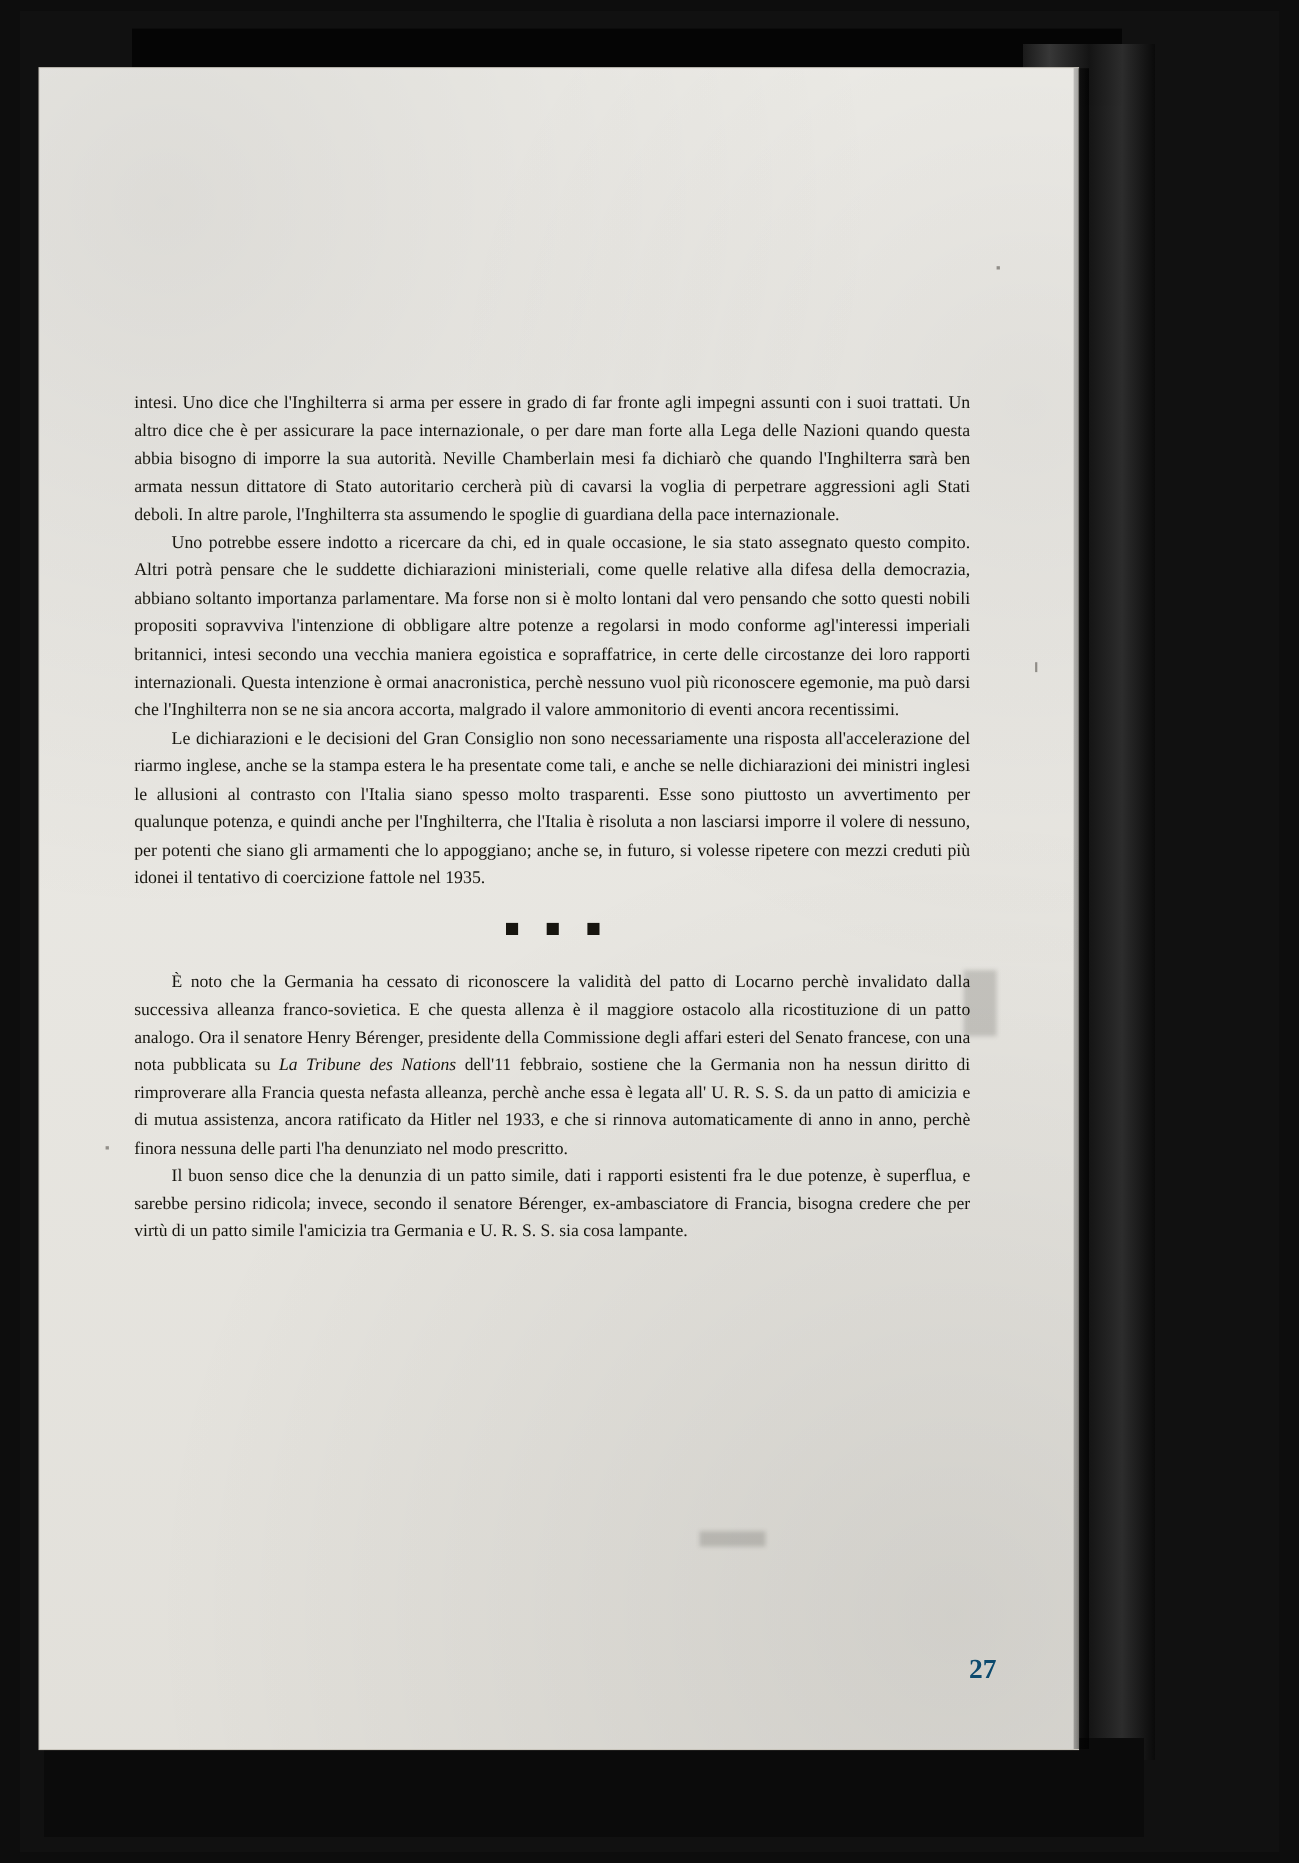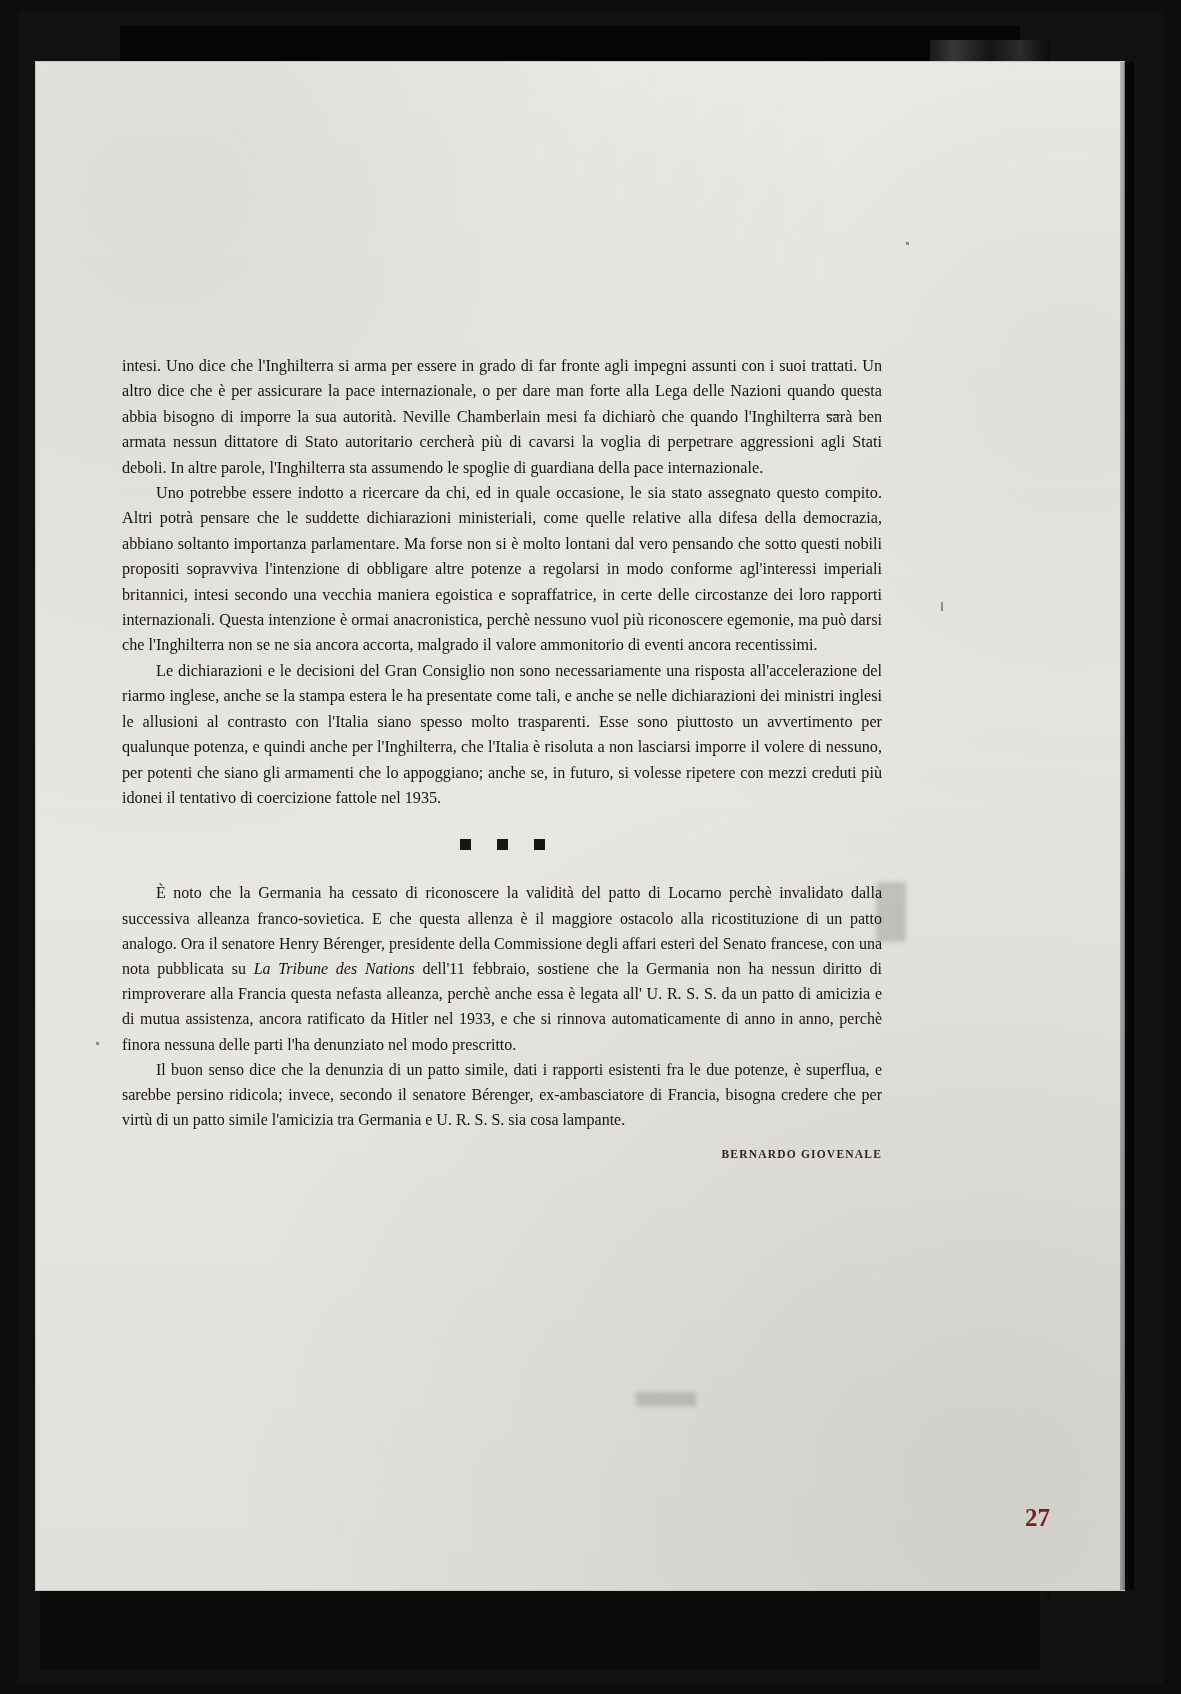--- a/index.html
+++ b/index.html
@@ -47,21 +47,21 @@
     left: 40px; top: 1580px;
     width: 1000px; height: 90px;
     background: #0b0b0b;
   }
 
   
   .page {
     position: absolute;
     left: 36px;
     top: 62px;
-    width: 1088px;
+    width: 944px;
     height: 1528px;
     background: #e9e7e1;
     box-shadow: 0 0 0 1px #c9c6bd;
   }
   .page::after {
     
     content: "";
     position: absolute;
     inset: 0;
     background:
@@ -128,21 +128,21 @@
     color: #2a2720;
     filter: blur(.4px);
   }
 
   .folio {
     position: absolute;
     right: 74px;
     bottom: 58px;
     font-size: 25px;
     font-weight: bold;
-    color: #7f1d1d;
+    color: #0c4a6e;
     z-index: 4;
   }
 
   
   .speckle {
     position: absolute;
     background: #3b3831;
     opacity: .5;
     z-index: 2;
   }
@@ -181,18 +181,17 @@
         <i></i>
         <i></i>
         <i></i>
       </div>
 
       <div class="section-two">
         <p><span>È noto che la Germania ha cessato di riconoscere la validità del patto di Locarno perchè invalidato dalla successiva alleanza franco-sovietica. E che questa allenza è il maggiore ostacolo alla ricostituzione di un patto analogo. Ora il senatore Henry Bérenger, presidente della Commissione degli affari esteri del Senato francese, con una nota pubblicata su </span><i class="title">La Tribune des Nations</i><span> dell'11 febbraio, sostiene che la Germania non ha nessun diritto di rimproverare alla Francia questa nefasta alleanza, perchè anche essa è legata all' U. R. S. S. da un patto di amicizia e di mutua assistenza, ancora ratificato da Hitler nel 1933, e che si rinnova automaticamente di anno in anno, perchè finora nessuna delle parti l'ha denunziato nel modo prescritto.</span></p>
         <p>Il buon senso dice che la denunzia di un patto simile, dati i rapporti esistenti fra le due potenze, è superflua, e sarebbe persino ridicola; invece, secondo il senatore Bérenger, ex-ambasciatore di Francia, bisogna credere che per virtù di un patto simile l'amicizia tra Germania e U. R. S. S. sia cosa lampante.</p>
       </div>
 
-      <div class="byline">BERNARDO GIOVENALE</div>
     </div>
 
     <div class="folio">27</div>
   </div>
 </div>
 
 </body></html>

